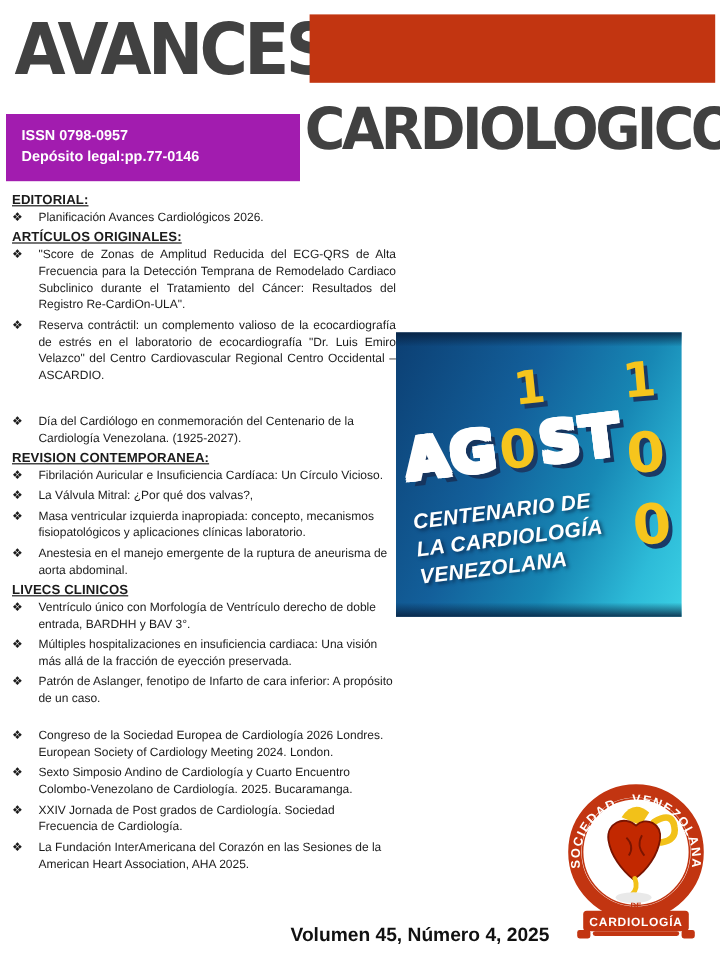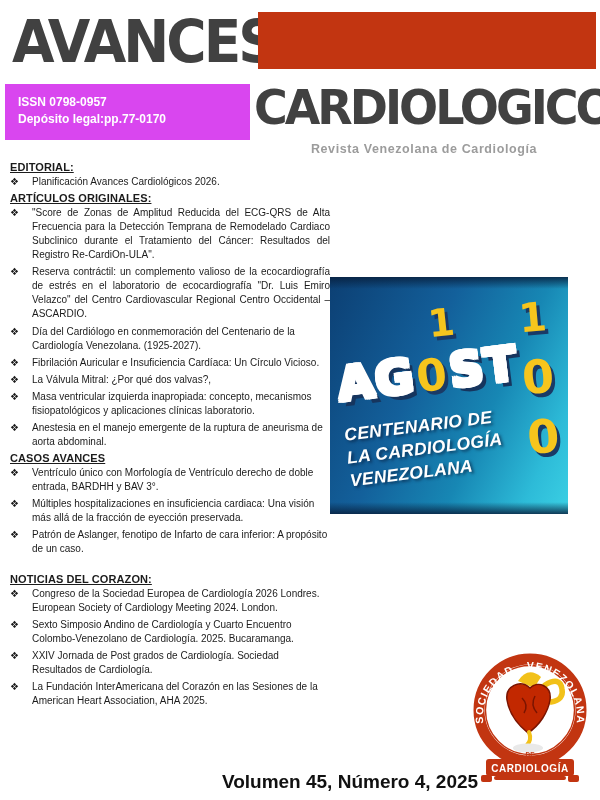--- a/index.html
+++ b/index.html
@@ -11,41 +11,41 @@
 
   
   .title-avances {
     position:absolute; left:12px; top:0px; width:250px; height:78px;
     font-family:"DejaVu Sans", sans-serif; font-weight:bold; font-size:55px;
     line-height:76px; letter-spacing:-3px; color:#414141;
     transform:scaleY(1.08); transform-origin:left top; white-space:nowrap;
   }
   .red-top { position:absolute; left:258px; top:12px; width:338px; height:57px; background:#C23511; }
   .issn-bar {
-    position:absolute; left:5px; top:84px; width:245px; height:56px; background:#d946ef;
+    position:absolute; left:5px; top:95px; width:245px; height:56px; background:#a21caf;
     color:#fff; font-weight:bold; font-size:12px; line-height:17px; padding:10px 0 0 13px;
   }
   .title-cardio {
     position:absolute; left:254px; top:72px; width:346px; height:72px;
     font-family:"DejaVu Sans", sans-serif; font-weight:bold; font-size:46px;
     line-height:68px; letter-spacing:-3px; color:#414141;
     transform:scaleY(1.05); transform-origin:left top; white-space:nowrap;
   }
   .subtitle {
     position:absolute; left:250px; top:142px; width:348px; text-align:center;
     color:#9C9C9C; font-size:12.5px; line-height:15px; letter-spacing:0.6px; font-weight:bold;
   }
 
   
   .toc { position:absolute; left:10px; top:161px; width:320px; }
   .toc h3 {
     font-size:11px; font-weight:bold; text-decoration:underline;
     margin:0 0 2px 0; letter-spacing:0.1px;
   }
-  .sec.m10 { } .sec.m8 { margin-bottom:4px; }
+  .sec.m10 { } .sec.m8 { margin-bottom:24px; }
   .sec.m3 { margin-bottom:3px; }  .sec.m17 { margin-bottom:17px; }
   .item { display:flex; margin-bottom:3px; }
   .blt { flex:none; width:14px; font-size:10px; line-height:14px; margin-right:8px; color:#1b1b1b; }
   .txt { flex:1; font-size:10px; line-height:14px; }
   .item.just .txt { text-align:justify; }
 
   
   .poster {
     position:absolute; left:330px; top:277px; width:238px; height:237px; overflow:hidden;
     background:
@@ -80,37 +80,36 @@
     color:#fff; font-weight:bold; font-style:italic; font-size:17.5px; line-height:23px;
     letter-spacing:0.3px; text-shadow:2px 2px 3px rgba(8,28,58,0.65); white-space:nowrap;
   }
 
   
   .logo { position:absolute; left:466px; top:648px; width:128px; height:142px; }
 
   
   .vol {
     position:absolute; left:180px; top:771px; width:340px; text-align:center;
-    font-weight:bold; font-size:19px; color:#111;
+    font-weight:bold; font-size:16px; color:#111;
   }
 </style>
 </head>
 <body>
 
 <div class="page">
 
   <div class="title-avances">AVANCES</div>
   <div class="red-top"></div>
   <div class="issn-bar">
     <div>ISSN 0798-0957</div>
-    <div>Depósito legal:pp.77-0170</div>
+    <div>Depósito legal:pp.77-0146</div>
   </div>
   <div class="title-cardio">CARDIOLOGICOS</div>
   <div class="subtitle">
-    <div>Revista Venezolana de Cardiología</div>
   </div>
 
   <div class="toc">
 
     <div class="sec m10">
       <h3>EDITORIAL:</h3>
       <div class="item">
         <span class="blt">❖</span>
         <span class="txt">Planificación Avances Cardiológicos 2026.</span>
       </div>
@@ -129,67 +128,67 @@
     </div>
 
     <div class="sec m3">
       <div class="item">
         <span class="blt">❖</span>
         <span class="txt">Día del Cardiólogo en conmemoración del Centenario de la Cardiología Venezolana.  (1925-2027).</span>
       </div>
     </div>
 
     <div class="sec m3">
+      <h3>REVISION CONTEMPORANEA:</h3>
       <div class="item">
         <span class="blt">❖</span>
         <span class="txt">Fibrilación Auricular e Insuficiencia Cardíaca: Un Círculo Vicioso.</span>
       </div>
       <div class="item">
         <span class="blt">❖</span>
         <span class="txt">La Válvula Mitral: ¿Por qué dos valvas?,</span>
       </div>
       <div class="item">
         <span class="blt">❖</span>
         <span class="txt">Masa ventricular izquierda inapropiada: concepto, mecanismos fisiopatológicos y aplicaciones clínicas laboratorio.</span>
       </div>
       <div class="item">
         <span class="blt">❖</span>
         <span class="txt">Anestesia en el manejo emergente de la ruptura de aneurisma de aorta abdominal.</span>
       </div>
     </div>
 
     <div class="sec m17">
-      <h3>CASOS AVANCES</h3>
+      <h3>LIVECS CLINICOS</h3>
       <div class="item">
         <span class="blt">❖</span>
         <span class="txt">Ventrículo único con Morfología de Ventrículo derecho de doble entrada, BARDHH y BAV 3°.</span>
       </div>
       <div class="item">
         <span class="blt">❖</span>
         <span class="txt">Múltiples hospitalizaciones en insuficiencia cardiaca: Una visión más allá de la fracción de eyección preservada.</span>
       </div>
       <div class="item">
         <span class="blt">❖</span>
         <span class="txt">Patrón de Aslanger, fenotipo de Infarto de cara inferior: A propósito de un caso.</span>
       </div>
     </div>
 
     <div class="sec">
-      <h3>NOTICIAS DEL CORAZON:</h3>
       <div class="item">
         <span class="blt">❖</span>
         <span class="txt">Congreso de la Sociedad Europea de Cardiología 2026 Londres. European Society of Cardiology Meeting 2024. London.</span>
       </div>
       <div class="item">
         <span class="blt">❖</span>
         <span class="txt">Sexto Simposio Andino de Cardiología y Cuarto Encuentro Colombo-Venezolano de Cardiología. 2025. Bucaramanga.</span>
       </div>
       <div class="item">
         <span class="blt">❖</span>
-        <span class="txt">XXIV Jornada de Post grados de Cardiología. Sociedad Resultados de Cardiología.</span>
+        <span class="txt">XXIV Jornada de Post grados de Cardiología. Sociedad Frecuencia de Cardiología.</span>
       </div>
       <div class="item">
         <span class="blt">❖</span>
         <span class="txt">La Fundación InterAmericana del Corazón en las Sesiones de la American Heart Association, AHA 2025.</span>
       </div>
     </div>
 
   </div>
 
   <div class="poster">

